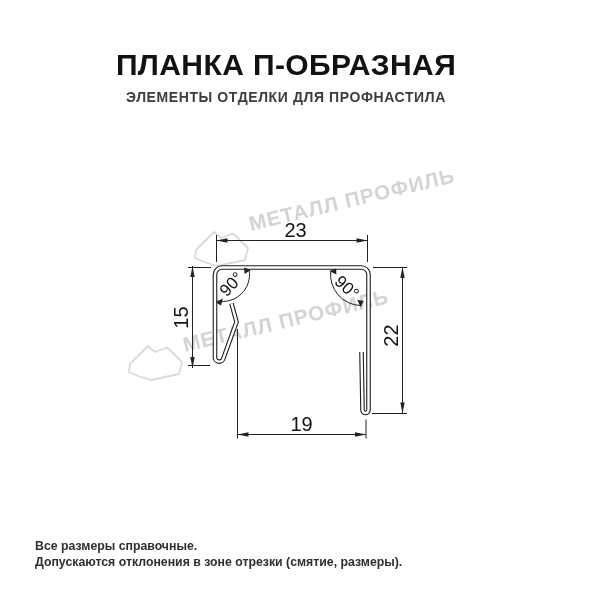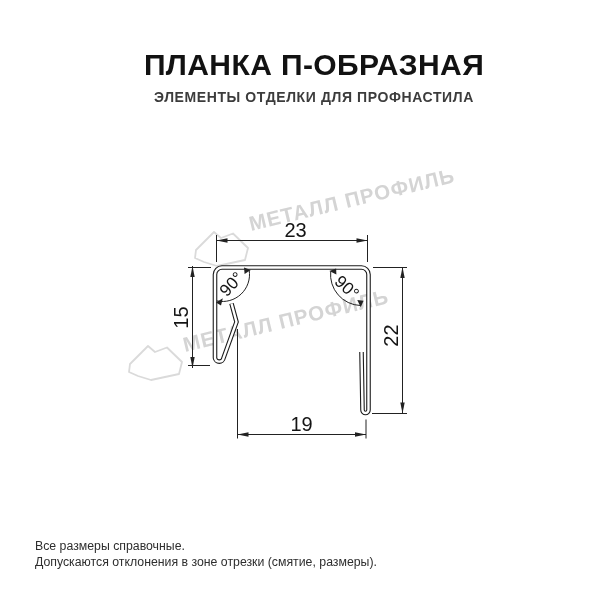--- a/index.html
+++ b/index.html
@@ -1,31 +1,31 @@
 <!DOCTYPE html>
 <html><head>
 <meta charset="utf-8">
 <style>
   html,body{margin:0;padding:0;background:#fff;}
   .page{
     position:relative;width:600px;height:600px;background:#fff;overflow:hidden;
     font-family:"Liberation Sans", sans-serif;
   }
   .header{
-    position:absolute;top:50px;left:0;width:572px;text-align:center;color:#121212;padding-left:28px;
+    position:absolute;top:50px;left:0;width:572px;text-align:center;color:#121212;
   }
   .title-line{
     font-size:30px;font-weight:bold;line-height:29px;letter-spacing:.4px;color:#121212;
   }
   .subtitle{
     margin-top:10px;font-size:14px;font-weight:bold;letter-spacing:.6px;color:#3c3c3c;
   }
   .drawing-svg{position:absolute;left:0;top:0;}
   .footer{
-    position:absolute;left:35px;top:539px;font-size:12.3px;line-height:15.5px;color:#2e2e2e;
+    position:absolute;left:35px;top:539px;font-size:12.3px;line-height:15.5px;color:#2e2e2e;font-weight:bold;
   }
   .dim-text{font-family:"Liberation Sans",sans-serif;font-size:20px;fill:#141414;}
   .angle-text{font-family:"Liberation Sans",sans-serif;font-size:17px;fill:#141414;}
   .wm-text{font-family:"Liberation Sans",sans-serif;font-size:20.5px;font-weight:bold;fill:#d4d4d4;letter-spacing:1px;}
 </style>
 </head>
 <body>
 
 <div class="page">
 

